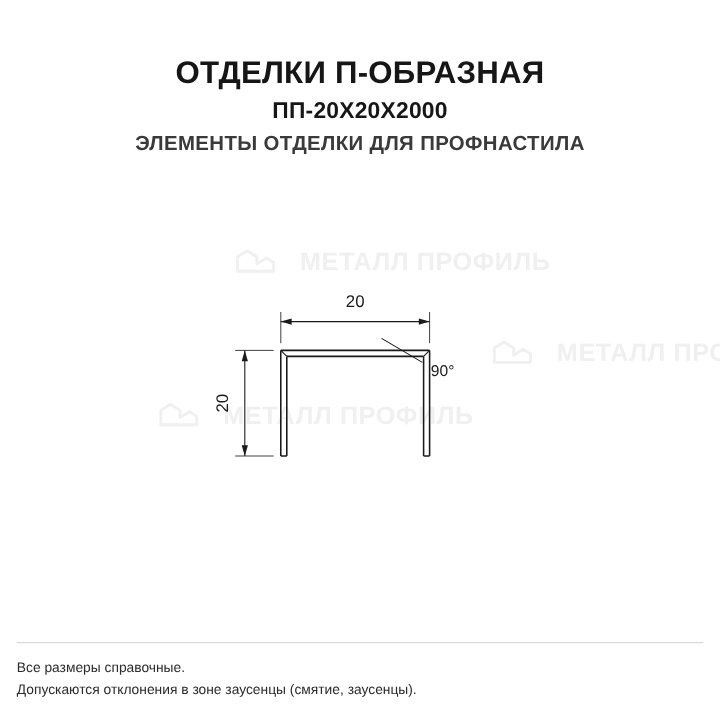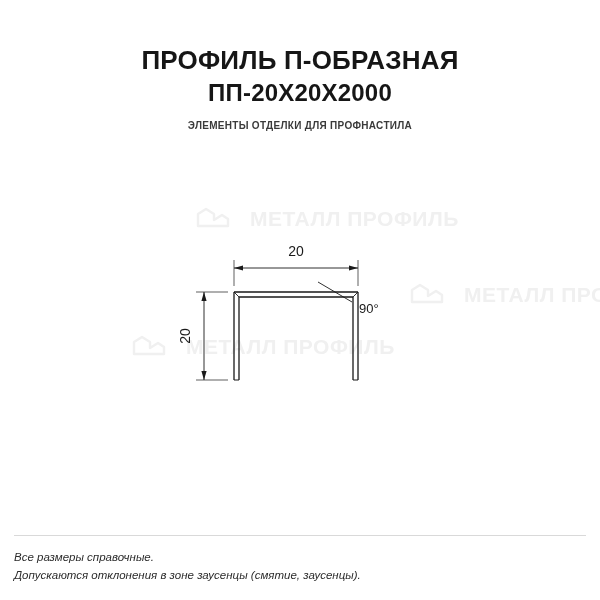--- a/index.html
+++ b/index.html
@@ -33,29 +33,28 @@
     text-align: center;
   }
   .title-1 {
     font-size: 26px;
     font-weight: bold;
     letter-spacing: 0.2px;
     line-height: 32px;
     color: #161616;
   }
   .title-2 {
-    font-size: 24px;
+    font-size: 19px;
     font-weight: bold;
     letter-spacing: 0.2px;
     line-height: 34px;
     color: #161616;
   }
   .subtitle {
-    margin-top: 10px;
-    font-size: 10px;
+    font-size: 17px;
     font-weight: bold;
     color: #3a3a3a;
     letter-spacing: 0.3px;
   }
 
   
   .wm {
     position: absolute;
     display: flex;
     align-items: center;
@@ -95,30 +94,29 @@
     background: #d9d9d9;
   }
   .footer {
     position: absolute;
     left: 14px;
     top: 548px;
     width: 572px;
     font-size: 11.5px;
     line-height: 18px;
     color: #2b2b2b;
-    font-style: italic;
   }
 </style>
 </head>
 <body>
 
 <div class="page">
 
   <div class="header">
-    <div class="title-1">ПРОФИЛЬ П-ОБРАЗНАЯ</div>
+    <div class="title-1">ОТДЕЛКИ П-ОБРАЗНАЯ</div>
     <div class="title-2">ПП-20Х20Х2000</div>
     <div class="subtitle">ЭЛЕМЕНТЫ ОТДЕЛКИ ДЛЯ ПРОФНАСТИЛА</div>
   </div>
 
   <div class="wm wm-1">
     <span class="wm-mark">
       <svg viewBox="0 0 34 26" width="34" height="26" aria-hidden="true">
         <path d="M2 20 L2 8 L10 3 L18 8 L18 14 L26 9 L32 13 L32 20 Z" fill="none" stroke="#f0f0f0" stroke-width="2.4" stroke-linejoin="round"></path>
       </svg>
     </span>

